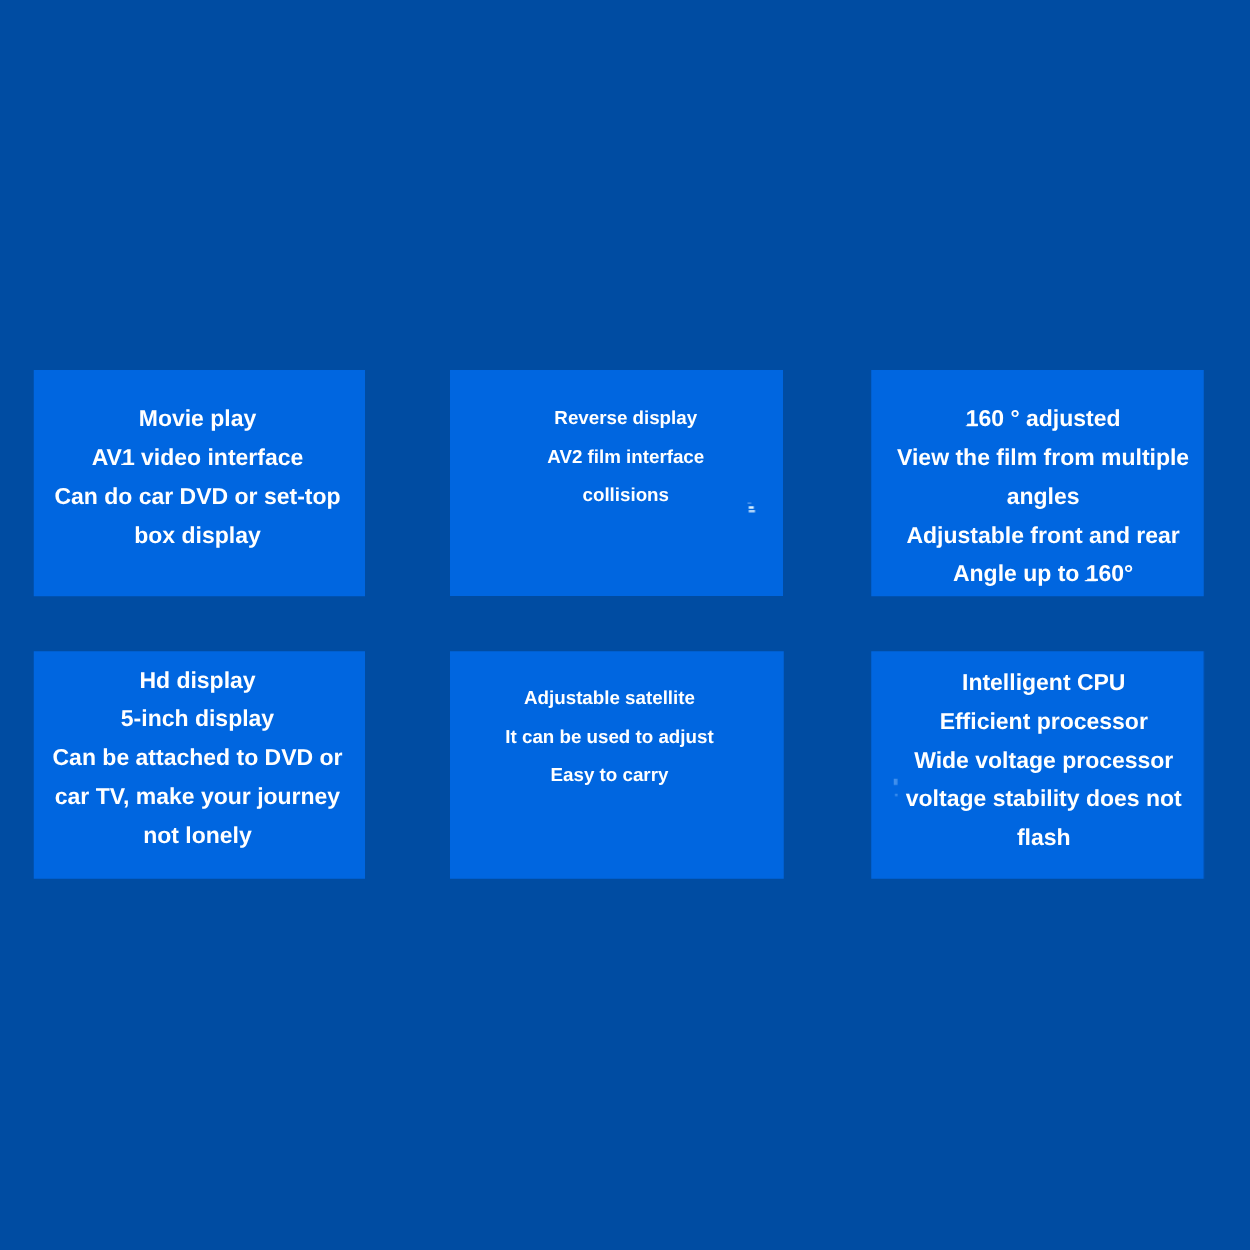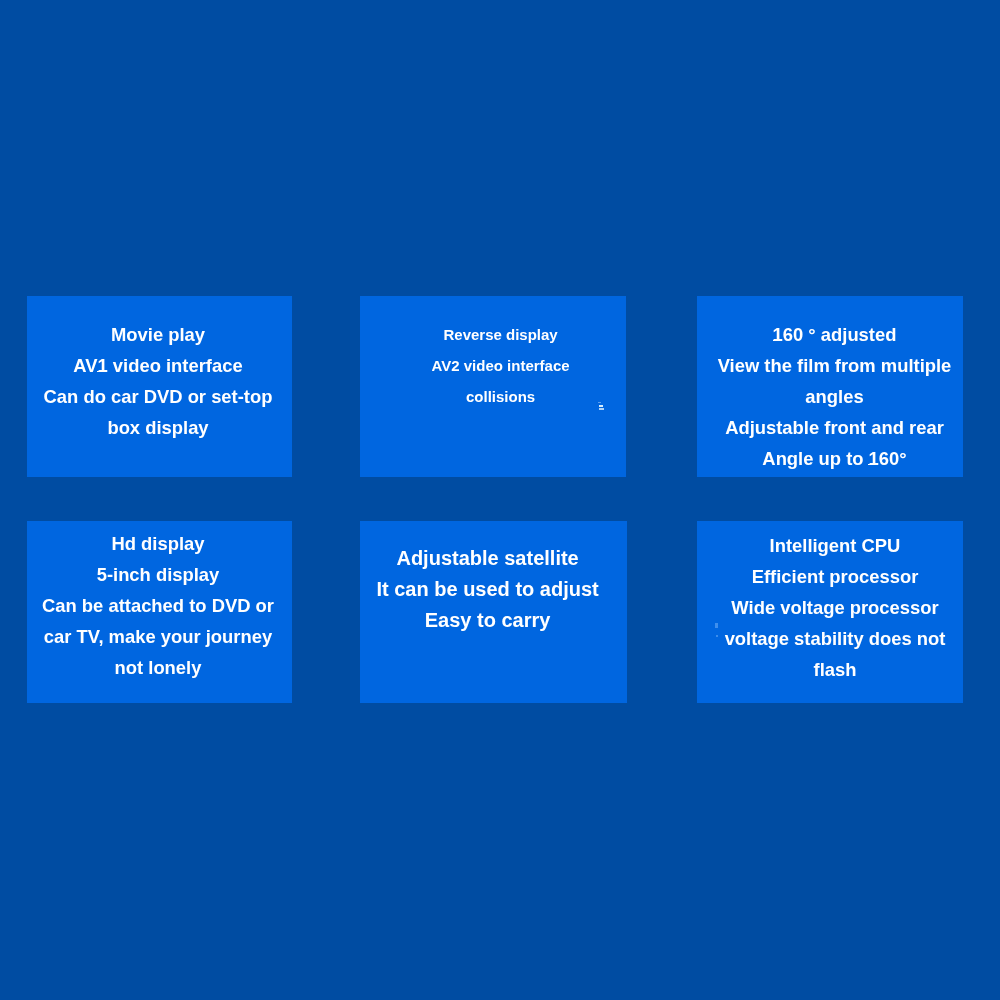--- a/index.html
+++ b/index.html
@@ -23,21 +23,21 @@
   <div class="card-text" style="left: -142px; top: 319.422px; color: rgb(255, 255, 255); font-size: 18.4px; line-height: 31px;">
     <span class="ln">Movie play</span>
     <span class="ln">AV1 video interface</span>
     <span class="ln">Can do car DVD or set-top</span>
     <span class="ln">box display</span>
   </div>
 
   <div class="card" style="left: 360.3px; top: 296.3px; width: 265.9px; height: 180.9px; background: rgb(0, 102, 224);"></div>
   <div class="card-text" style="left: 200.6px; top: 319.422px; color: rgb(255, 255, 255); font-size: 15px; line-height: 31px;">
     <span class="ln">Reverse display</span>
-    <span class="ln">AV2 video interface</span>
+    <span class="ln">AV2 film interface</span>
     <span class="ln">collisions</span>
   </div>
 
   <div class="card" style="left: 697.3px; top: 296.3px; width: 265.7px; height: 180.9px; background: rgb(0, 102, 224);"></div>
   <div class="card-text" style="left: 534.5px; top: 319.222px; color: rgb(255, 255, 255); font-size: 18.4px; line-height: 31px;">
     <span class="ln">160 ° adjusted</span>
     <span class="ln">View the film from multiple</span>
     <span class="ln">angles</span>
     <span class="ln">Adjustable front and rear</span>
     <span class="ln">Angle up to 160°</span>
@@ -46,21 +46,21 @@
   <div class="card" style="left: 26.5px; top: 521.3px; width: 265.5px; height: 182px; background: rgb(0, 102, 224);"></div>
   <div class="card-text" style="left: -142px; top: 528.422px; color: rgb(255, 255, 255); font-size: 18.4px; line-height: 31px;">
     <span class="ln">Hd display</span>
     <span class="ln">5-inch display</span>
     <span class="ln">Can be attached to DVD or</span>
     <span class="ln">car TV, make your journey</span>
     <span class="ln">not lonely</span>
   </div>
 
   <div class="card" style="left: 360.3px; top: 521.3px; width: 266.4px; height: 182px; background: rgb(0, 102, 224);"></div>
-  <div class="card-text" style="left: 187.6px; top: 543.122px; color: rgb(255, 255, 255); font-size: 20px; line-height: 31px;">
+  <div class="card-text" style="left: 187.6px; top: 543.122px; color: rgb(255, 255, 255); font-size: 15px; line-height: 31px;">
     <span class="ln">Adjustable satellite</span>
     <span class="ln">It can be used to adjust</span>
     <span class="ln">Easy to carry</span>
   </div>
 
   <div class="card" style="left: 697.3px; top: 521.3px; width: 265.7px; height: 182px; background: rgb(0, 102, 224);"></div>
   <div class="card-text" style="left: 535px; top: 530.122px; color: rgb(255, 255, 255); font-size: 18.4px; line-height: 31px;">
     <span class="ln">Intelligent CPU</span>
     <span class="ln">Efficient processor</span>
     <span class="ln">Wide voltage processor</span>

